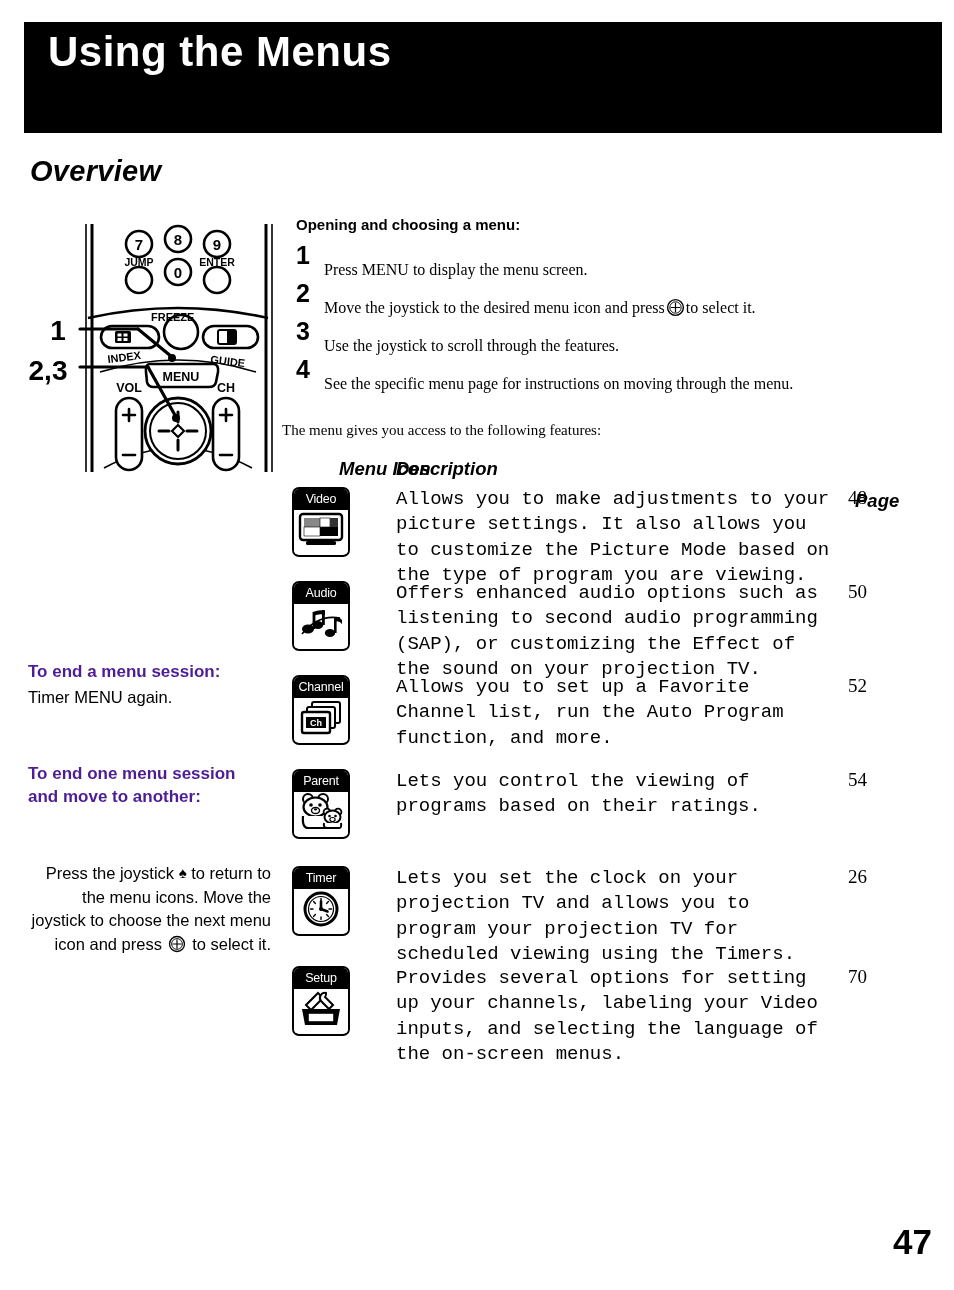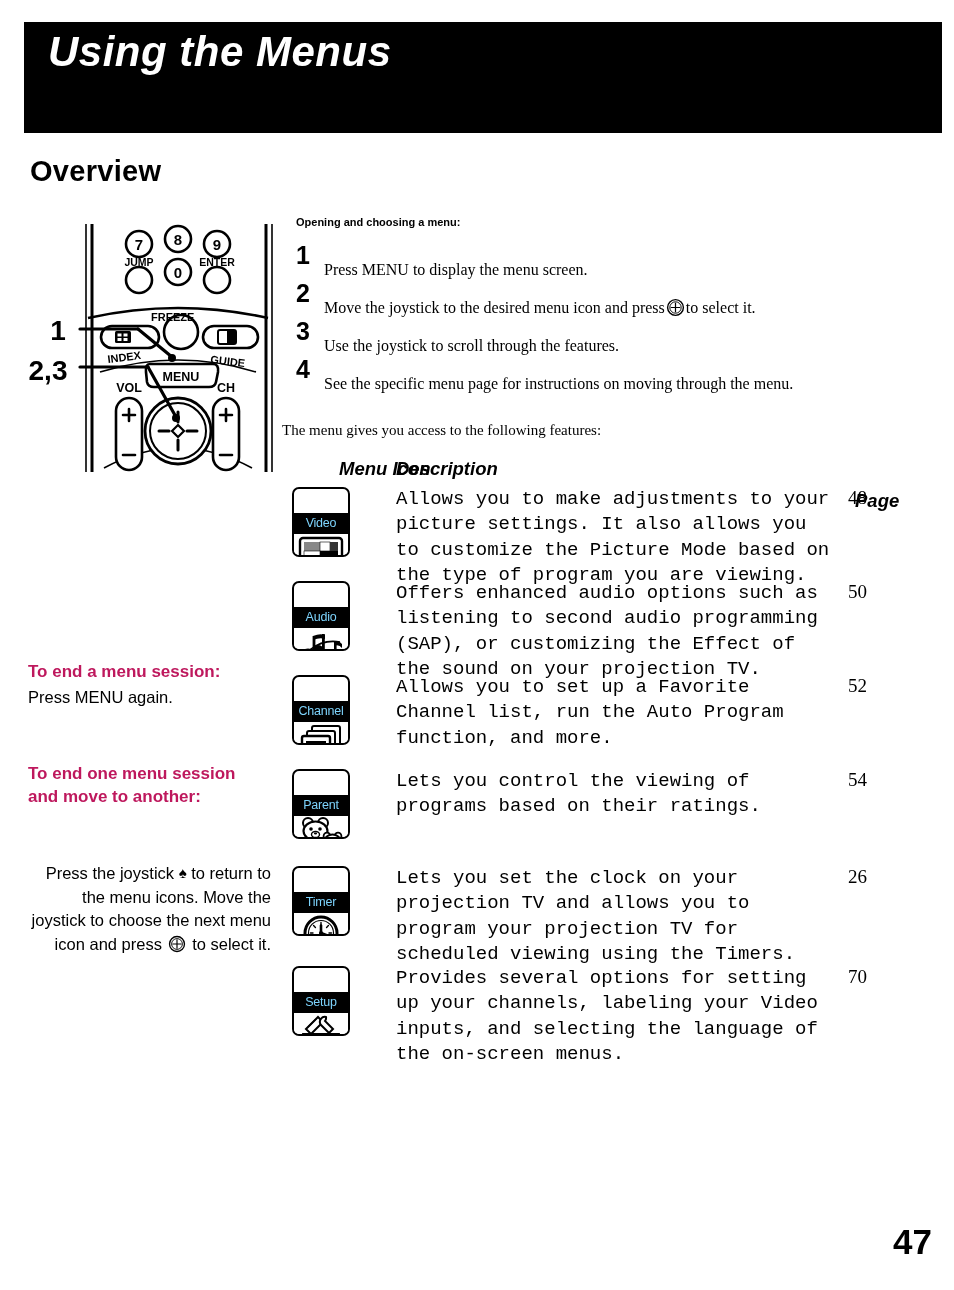--- a/index.html
+++ b/index.html
@@ -24,34 +24,34 @@
     width: 918px;
     height: 111px;
     background: #000000;
   }
   .banner-title {
     position: absolute;
     left: 48px;
     top: 28px;
     font-family: "Liberation Sans", sans-serif;
     font-weight: bold;
-    font-style: italic;
     font-size: 42px;
     color: #ffffff;
     letter-spacing: 0.5px;
     white-space: nowrap;
   }
 
   
   .section-heading {
     position: absolute;
     left: 30px;
     top: 155px;
     font-family: "Liberation Sans", sans-serif;
     font-weight: bold;
+    font-style: italic;
     font-size: 29px;
     letter-spacing: 0.3px;
   }
 
   
   .remote-wrap {
     position: absolute;
     left: 20px;
     top: 222px;
     width: 265px;
@@ -59,21 +59,21 @@
   }
   .remote-svg { display: block; }
 
   
   .steps-head {
     position: absolute;
     left: 296px;
     top: 216px;
     font-family: "Liberation Sans", sans-serif;
     font-weight: bold;
-    font-size: 11px;
+    font-size: 15px;
   }
   .step {
     position: absolute;
     left: 296px;
     width: 620px;
   }
   .step-num {
     position: absolute;
     left: 0;
     top: -4px;
@@ -116,21 +116,21 @@
   }
   .sel-icon svg { display: block; }
 
   
   .note-head {
     position: absolute;
     font-family: "Liberation Sans", sans-serif;
     font-weight: bold;
     font-size: 17px;
     line-height: 1.37;
-    color: #be185d;
+    color: #4c1d95;
     width: 240px;
   }
   .note-body {
     position: absolute;
     font-family: "Liberation Sans", sans-serif;
     font-size: 16.5px;
     line-height: 1.43;
     width: 243px;
   }
   .note1-head { left: 28px; top: 660px; }
@@ -193,27 +193,26 @@
     height: 70px;
     border: 2.5px solid #000;
     border-radius: 7px;
     background: #fff;
     box-sizing: border-box;
     overflow: hidden;
   }
   .mi-label {
     height: 21px;
     background: #000;
-    color: #7dd3fc;
+    color: #ffffff;
     font-family: "Liberation Sans", sans-serif;
     font-size: 12.5px;
     line-height: 21px;
     text-align: center;
     letter-spacing: -0.2px;
-    margin-top: 24px;
   }
   .mi-art {
     height: 44px;
     position: relative;
     background: #fff;
   }
   .mi-art svg { display: block; margin: 0 auto; }
 
   
   .folio {
@@ -359,21 +358,21 @@
 </div>
 
 <div class="step s4">
   <span class="step-num">4</span>
   <span class="step-txt">See the specific menu page for instructions on moving through the menu.</span>
 </div>
 
 <div class="lead-in">The menu gives you access to the following features:</div>
 
 <div class="note-head note1-head">To end a menu session:</div>
-<div class="note-body note1-body">Press MENU again.</div>
+<div class="note-body note1-body">Timer MENU again.</div>
 
 <div class="note-head note2-head">To end one menu session and move to another:</div>
 <div class="note-body note2-body"><span>Press the joystick</span> <span class="up-arrow">♠</span> <span>to return to the menu icons. Move the joystick to choose the next menu icon and press</span> <span class="sel-icon"><svg viewBox="0 0 20 20" width="18" height="18">
         <circle cx="10" cy="10" r="8.3" fill="#fff" stroke="#000" stroke-width="1.5"></circle>
         <circle cx="10" cy="10" r="6" fill="#fff" stroke="#000" stroke-width="1"></circle>
         <path d="M10 5.4 v9.2 M5.4 10 h9.2" stroke="#000" stroke-width="1.3" stroke-linecap="round"></path>
       </svg></span> <span>to select it.</span></div>
 
 <div class="tbl-head th-icon">Menu Icon</div>
 <div class="tbl-head th-desc">Description</div>

